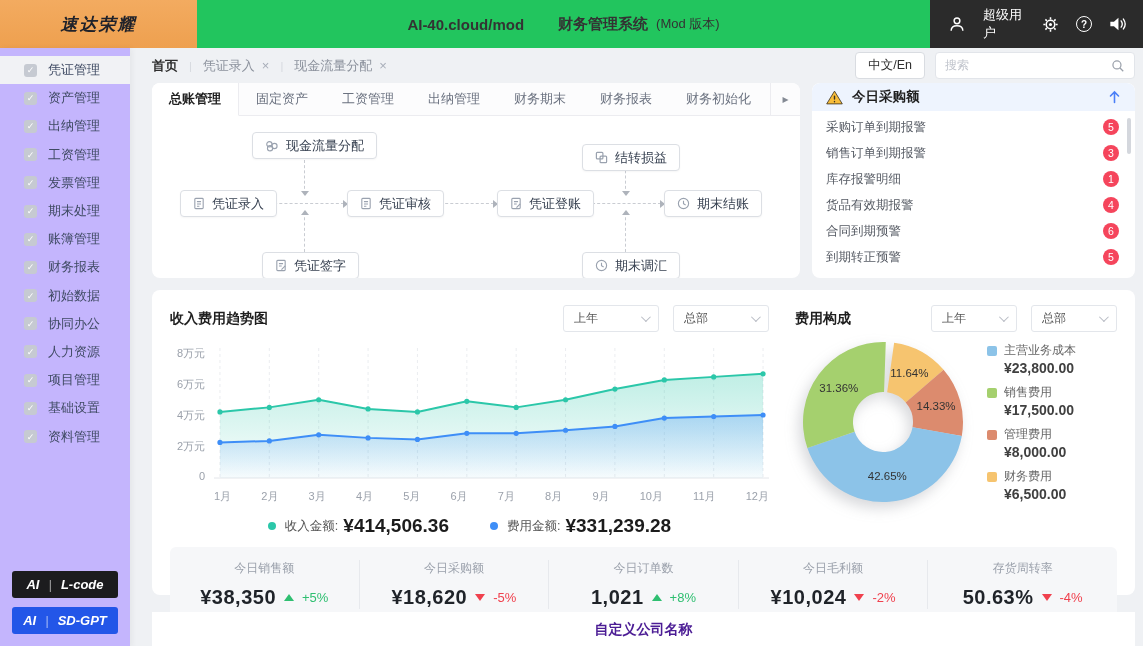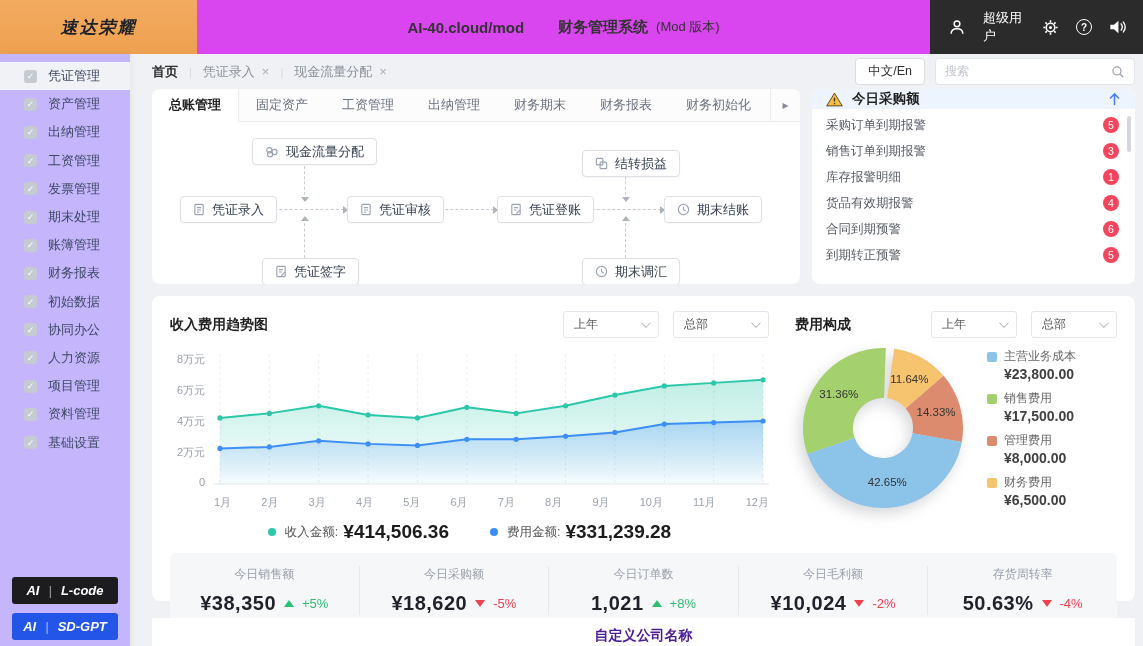--- a/index.html
+++ b/index.html
@@ -1,23 +1,23 @@
 <!DOCTYPE html>
 <html><head>
 <meta charset="utf-8">
 <style>
   * { box-sizing: border-box; margin: 0; padding: 0; }
   html,body { width:1143px; height:646px; overflow:hidden; background:#eff1f4;
     font-family:"Liberation Sans","DejaVu Sans",sans-serif; font-size:12px; color:#333; }
 
   
-  .topbar { display:flex; height:54px;border-radius:15px; }
+  .topbar { display:flex; height:48px;border-radius:15px; }
   .logo { width:197px; background:linear-gradient(#f3ab60,#eea04f); display:flex; align-items:center; justify-content:center;
     font-size:17px; font-weight:bold; font-style:italic; color:#20222a; letter-spacing:2px; cursor:pointer; }
-  .topbar-center { flex:1; background:#d946ef; display:flex; align-items:center; justify-content:center;text-align:center; }
+  .topbar-center { flex:1; background:#22c55e; display:flex; align-items:center; justify-content:center;text-align:center; }
   .tc-domain { font-weight:bold; font-size:15px; margin-right:34px; }
   .tc-system { font-weight:bold; font-size:15px; }
   .tc-version { font-size:13px; margin-left:8px; }
   .topbar-right { width:213px; background:#2b2b2b; color:#fff; display:flex; align-items:center; gap:17px; padding:0 16px 0 18px; }
   .tr-user { font-size:13px; cursor:pointer; }
   .tr-icon { display:flex; align-items:center; cursor:pointer; }
   .help-circle { width:16px; height:16px; border:1.5px solid #fff; border-radius:50%; display:flex; align-items:center; justify-content:center;
     font-size:10px; font-weight:bold; }
 
   
@@ -67,21 +67,21 @@
   .conn.v { border-left:1px dashed #c9ccd2; width:0; }
   .arr { position:absolute; width:0; height:0; }
   .arr.right { border-top:4px solid transparent; border-bottom:4px solid transparent; border-left:5px solid #aeb3bb; right:-4px; top:-4px; }
   .arr.down { border-left:4px solid transparent; border-right:4px solid transparent; border-top:5px solid #aeb3bb; left:-4px; bottom:-2px; }
   .arr.up { border-left:4px solid transparent; border-right:4px solid transparent; border-bottom:5px solid #aeb3bb; left:-4px; top:-2px; }
 
   .alert-panel { width:323px; display:flex; flex-direction:column; overflow:hidden; }
   .alert-head { height:36px; background:#eef4fe; display:flex; align-items:center; gap:9px; padding:0 14px; border-radius:8px 8px 0 0; }
   .alert-title { font-size:13.5px; font-weight:bold; color:#1f1f1f; }
   .alert-up { margin-left:auto; cursor:pointer; display:flex; }
-  .alert-list { position:relative; flex:1; padding:3px 16px 16px 14px; }
+  .alert-list { position:relative; flex:1; padding:3px 16px 8px 14px; }
   .alert-item { height:26px; display:flex; align-items:center; cursor:pointer; }
   .alert-label { font-size:12.5px; color:#555a63; }
   .alert-badge { margin-left:auto; min-width:16px; height:16px; border-radius:8px; background:#f5455c; color:#fff; font-size:10.5px;
     display:flex; align-items:center; justify-content:center; padding:0 4px; }
   .alert-scrollbar { position:absolute; right:4px; top:7px; width:4px; height:36px; background:#d4d7dd; border-radius:2px; cursor:grab; }
 
   
   .charts-panel { margin-top:12px; height:305px; padding:15px 18px 0; display:flex; flex-direction:column; }
   .charts-row { display:flex; }
   .trend-block { flex:1; padding-right:26px; min-width:0; }
@@ -216,25 +216,25 @@
       <div class="side-item">
           <span class="cbx"></span>
           <span>人力资源</span>
         </div>
       <div class="side-item">
           <span class="cbx"></span>
           <span>项目管理</span>
         </div>
       <div class="side-item">
           <span class="cbx"></span>
+          <span>基础设置</span>
+        </div>
+      <div class="side-item">
+          <span class="cbx"></span>
           <span>资料管理</span>
-        </div>
-      <div class="side-item">
-          <span class="cbx"></span>
-          <span>基础设置</span>
         </div>
     </div>
     <div class="side-badges">
       <div class="ai-badge lcode">
         <span>AI</span>
           <span class="bar">|</span>
           <span>L-code</span>
       </div>
       <div class="ai-badge sdgpt">
         <span>AI</span>

